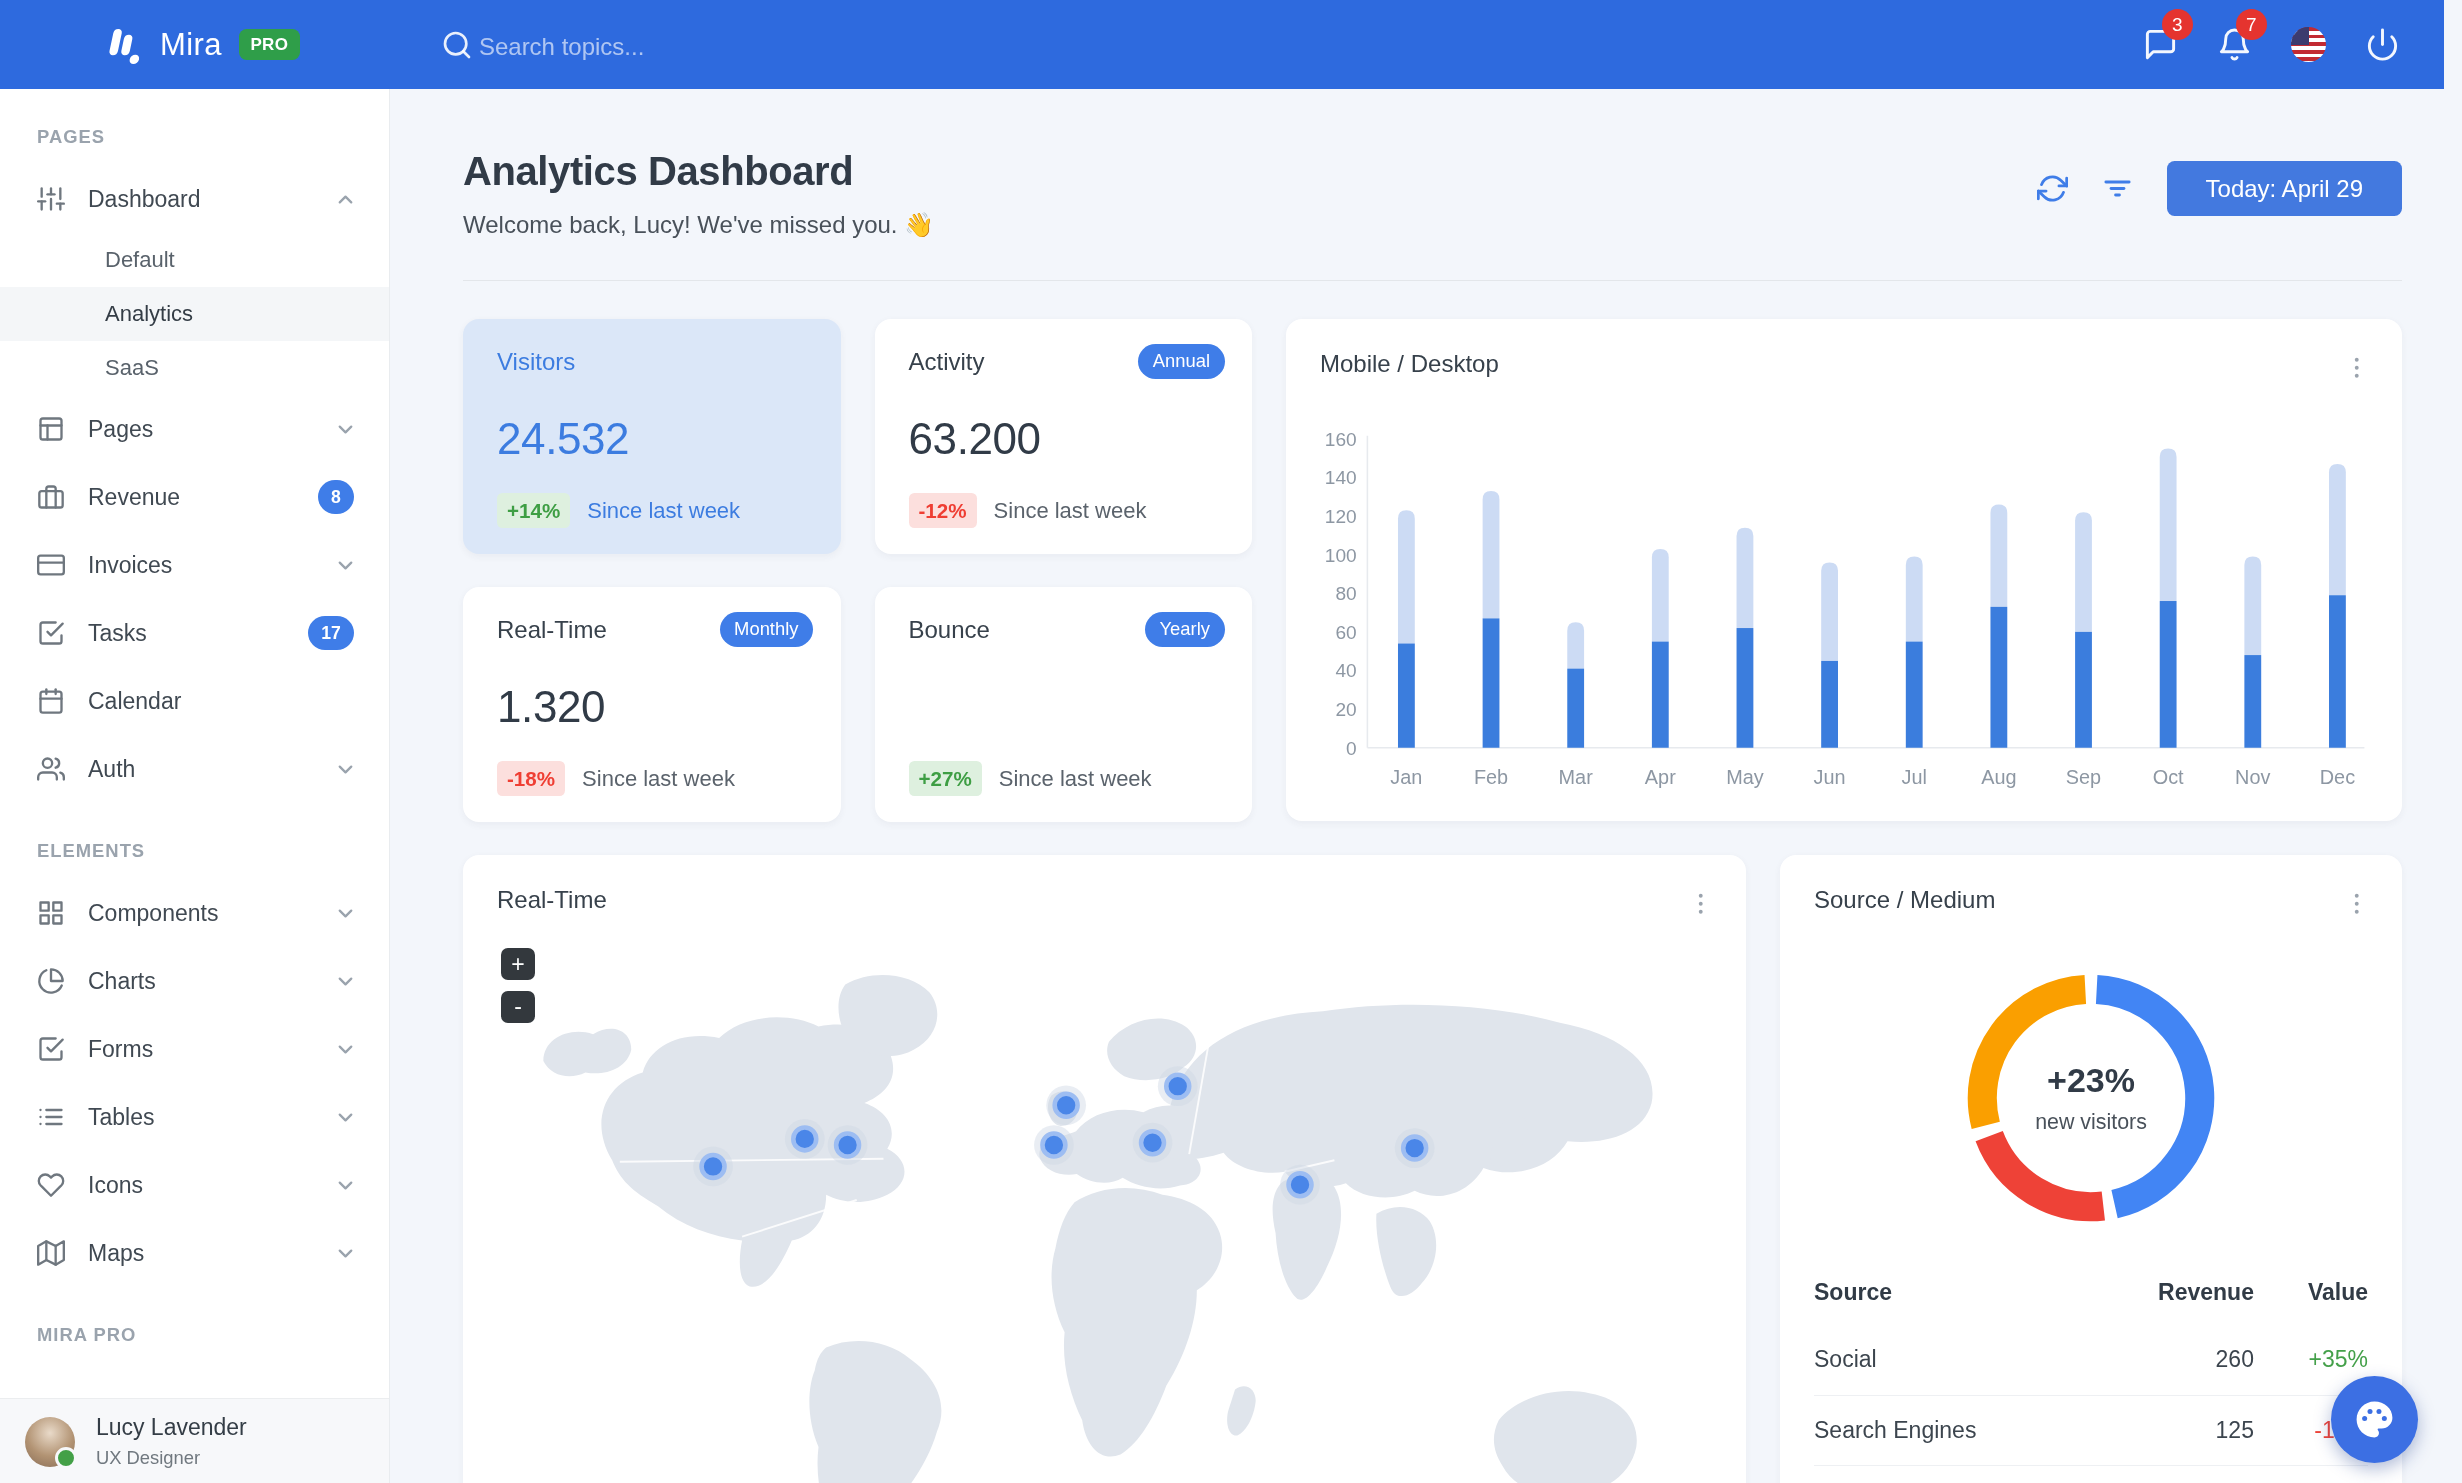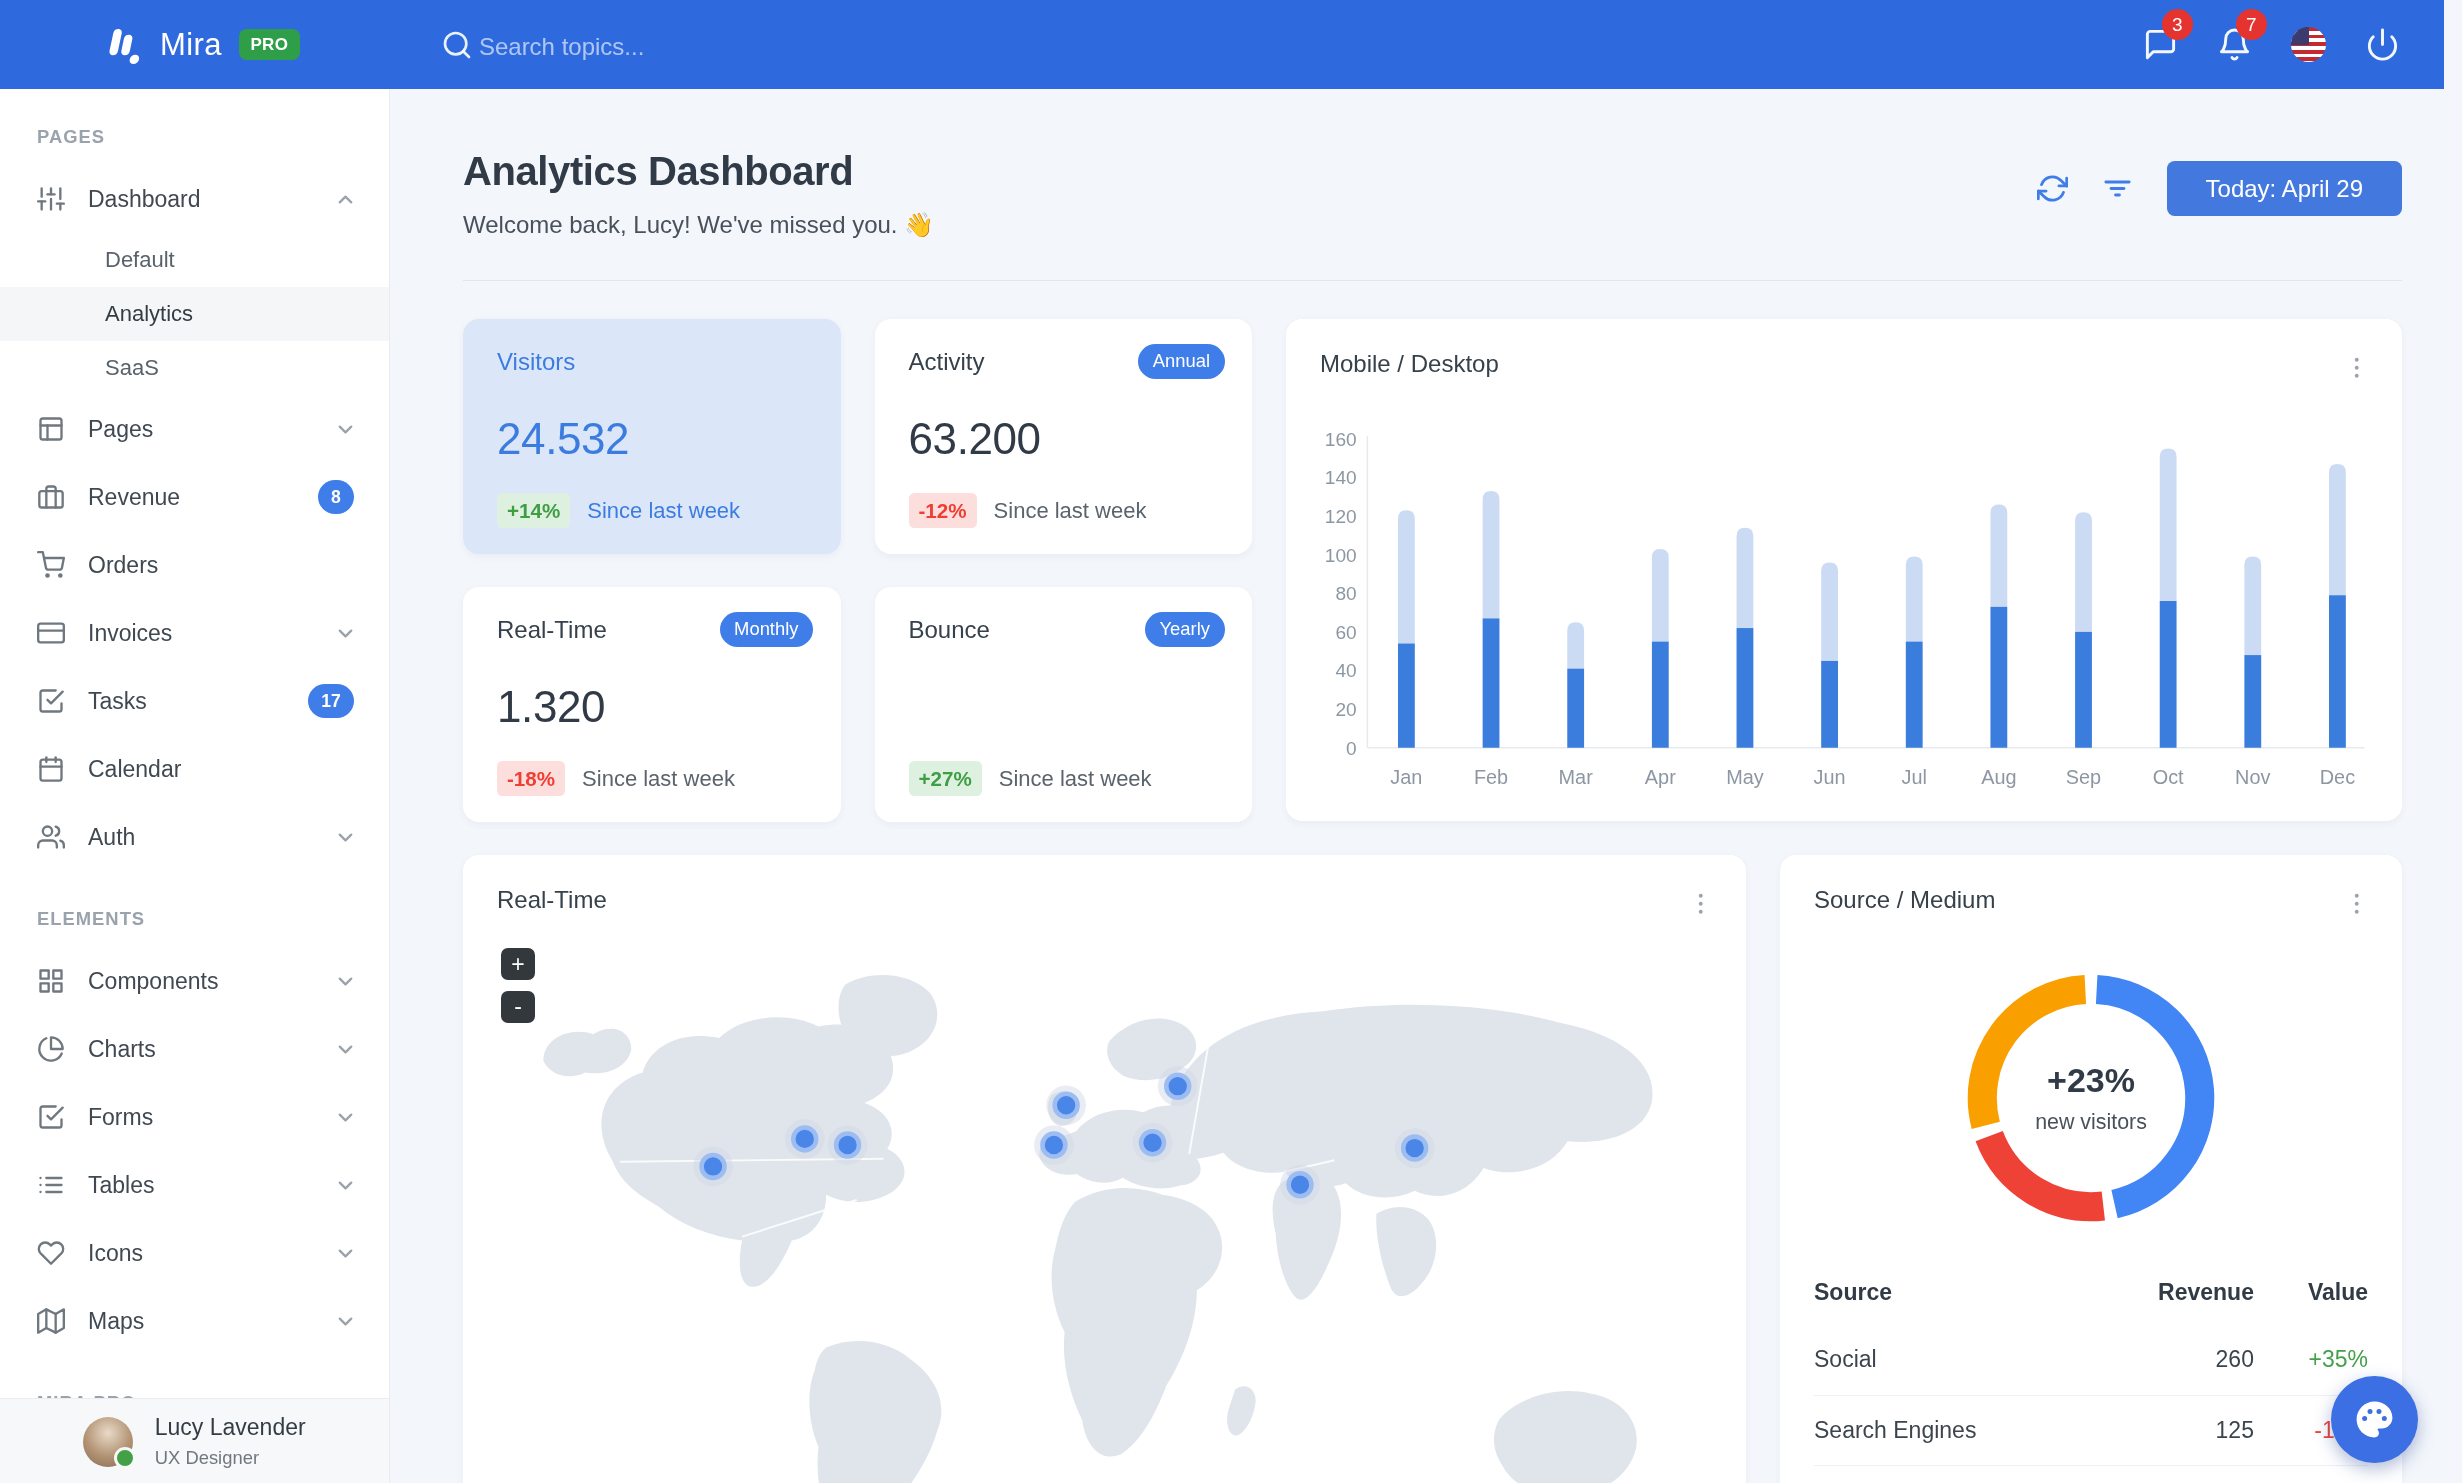--- a/index.html
+++ b/index.html
@@ -29,21 +29,21 @@
   
   .sidebar{position:absolute;top:89px;left:0;bottom:0;width:390px;background:#fff;border-right:0.8px solid #e9ecef;z-index:30;}
   .side-section-h{padding:37px 37px 17px;font-size:18.4px;font-weight:600;color:#9aa3ad;letter-spacing:1px;}
   .side-item{display:flex;align-items:center;height:68px;padding:0 32px 0 37px;cursor:pointer;}
   .side-item .ic{width:28px;height:28px;stroke:#6f777f;fill:none;stroke-width:2;stroke-linecap:round;stroke-linejoin:round;margin-right:23px;flex:none;}
   .side-label{font-size:23px;color:#404952;flex:1;}
   .side-chev{width:23px;height:23px;stroke:#9aa3ad;fill:none;stroke-width:2.4;stroke-linecap:round;stroke-linejoin:round;flex:none;}
   .side-badge{background:#3f7de8;color:#fff;font-size:17.6px;font-weight:600;padding:6.1px 13px;border-radius:764px;margin-right:3.1px;}
   .side-sub{height:54px;display:flex;align-items:center;padding-left:105px;font-size:22px;color:#59626b;cursor:pointer;}
   .side-sub.active{background:#f4f6f8;color:#343d46;}
-  .sidebar-footer{position:absolute;left:0;right:0;bottom:0;height:86px;background:#f7f8fa;border-top:0.8px solid #ebedef;display:flex;align-items:center;padding:0 24.5px;gap:21.4px;justify-content:center;}
+  .sidebar-footer{position:absolute;left:0;right:0;bottom:0;height:86px;background:#f7f8fa;border-top:0.8px solid #ebedef;display:flex;align-items:center;padding:0 24.5px;gap:21.4px;}
   .avatar{width:50px;height:50px;border-radius:50%;position:relative;flex:none;background:radial-gradient(circle at 50% 32%,#e9dac9,#b29373 55%,#876c55);}
   .avatar::after{content:"";position:absolute;right:-2.3px;bottom:-2.3px;width:16px;height:16px;border-radius:50%;background:#43a047;border:3.1px solid #f7f8fa;}
   .user-name{font-size:23px;color:#343d46;font-weight:500;line-height:1.2;}
   .user-role{font-size:18.4px;color:#70787f;margin-top:5.4px;}
 
   
   .main{position:absolute;left:390px;top:89px;right:0;bottom:0;padding:60px 60px 0 73px;overflow:hidden;}
   .page-head{display:flex;align-items:flex-start;}
   .ph-title{font-size:40px;font-weight:700;color:#313b47;letter-spacing:-0.4px;}
   .ph-sub{margin-top:17px;font-size:24px;color:#49515a;}
@@ -182,28 +182,20 @@
           <polyline points="6 9 12 15 18 9"></polyline>
         </svg>
       </div>
       <div class="side-item">
         <svg class="ic" viewBox="0 0 24 24">
           <rect x="2" y="7" width="20" height="14" rx="2"></rect>
           <path d="M16 21V5a2 2 0 0 0-2-2h-4a2 2 0 0 0-2 2v16"></path>
         </svg>
         <span class="side-label">Revenue</span>
         <span class="side-badge">8</span>
-      </div>
-      <div class="side-item">
-        <svg class="ic" viewBox="0 0 24 24">
-          <circle cx="9" cy="21" r="1"></circle>
-          <circle cx="20" cy="21" r="1"></circle>
-          <path d="M1 1h4l2.68 13.39a2 2 0 0 0 2 1.61h9.72a2 2 0 0 0 2-1.61L23 6H6"></path>
-        </svg>
-        <span class="side-label">Orders</span>
       </div>
       <div class="side-item">
         <svg class="ic" viewBox="0 0 24 24">
           <rect x="1" y="4" width="22" height="16" rx="2"></rect>
           <line x1="1" y1="10" x2="23" y2="10"></line>
         </svg>
         <span class="side-label">Invoices</span>
         <svg class="side-chev" viewBox="0 0 24 24">
           <polyline points="6 9 12 15 18 9"></polyline>
         </svg>

